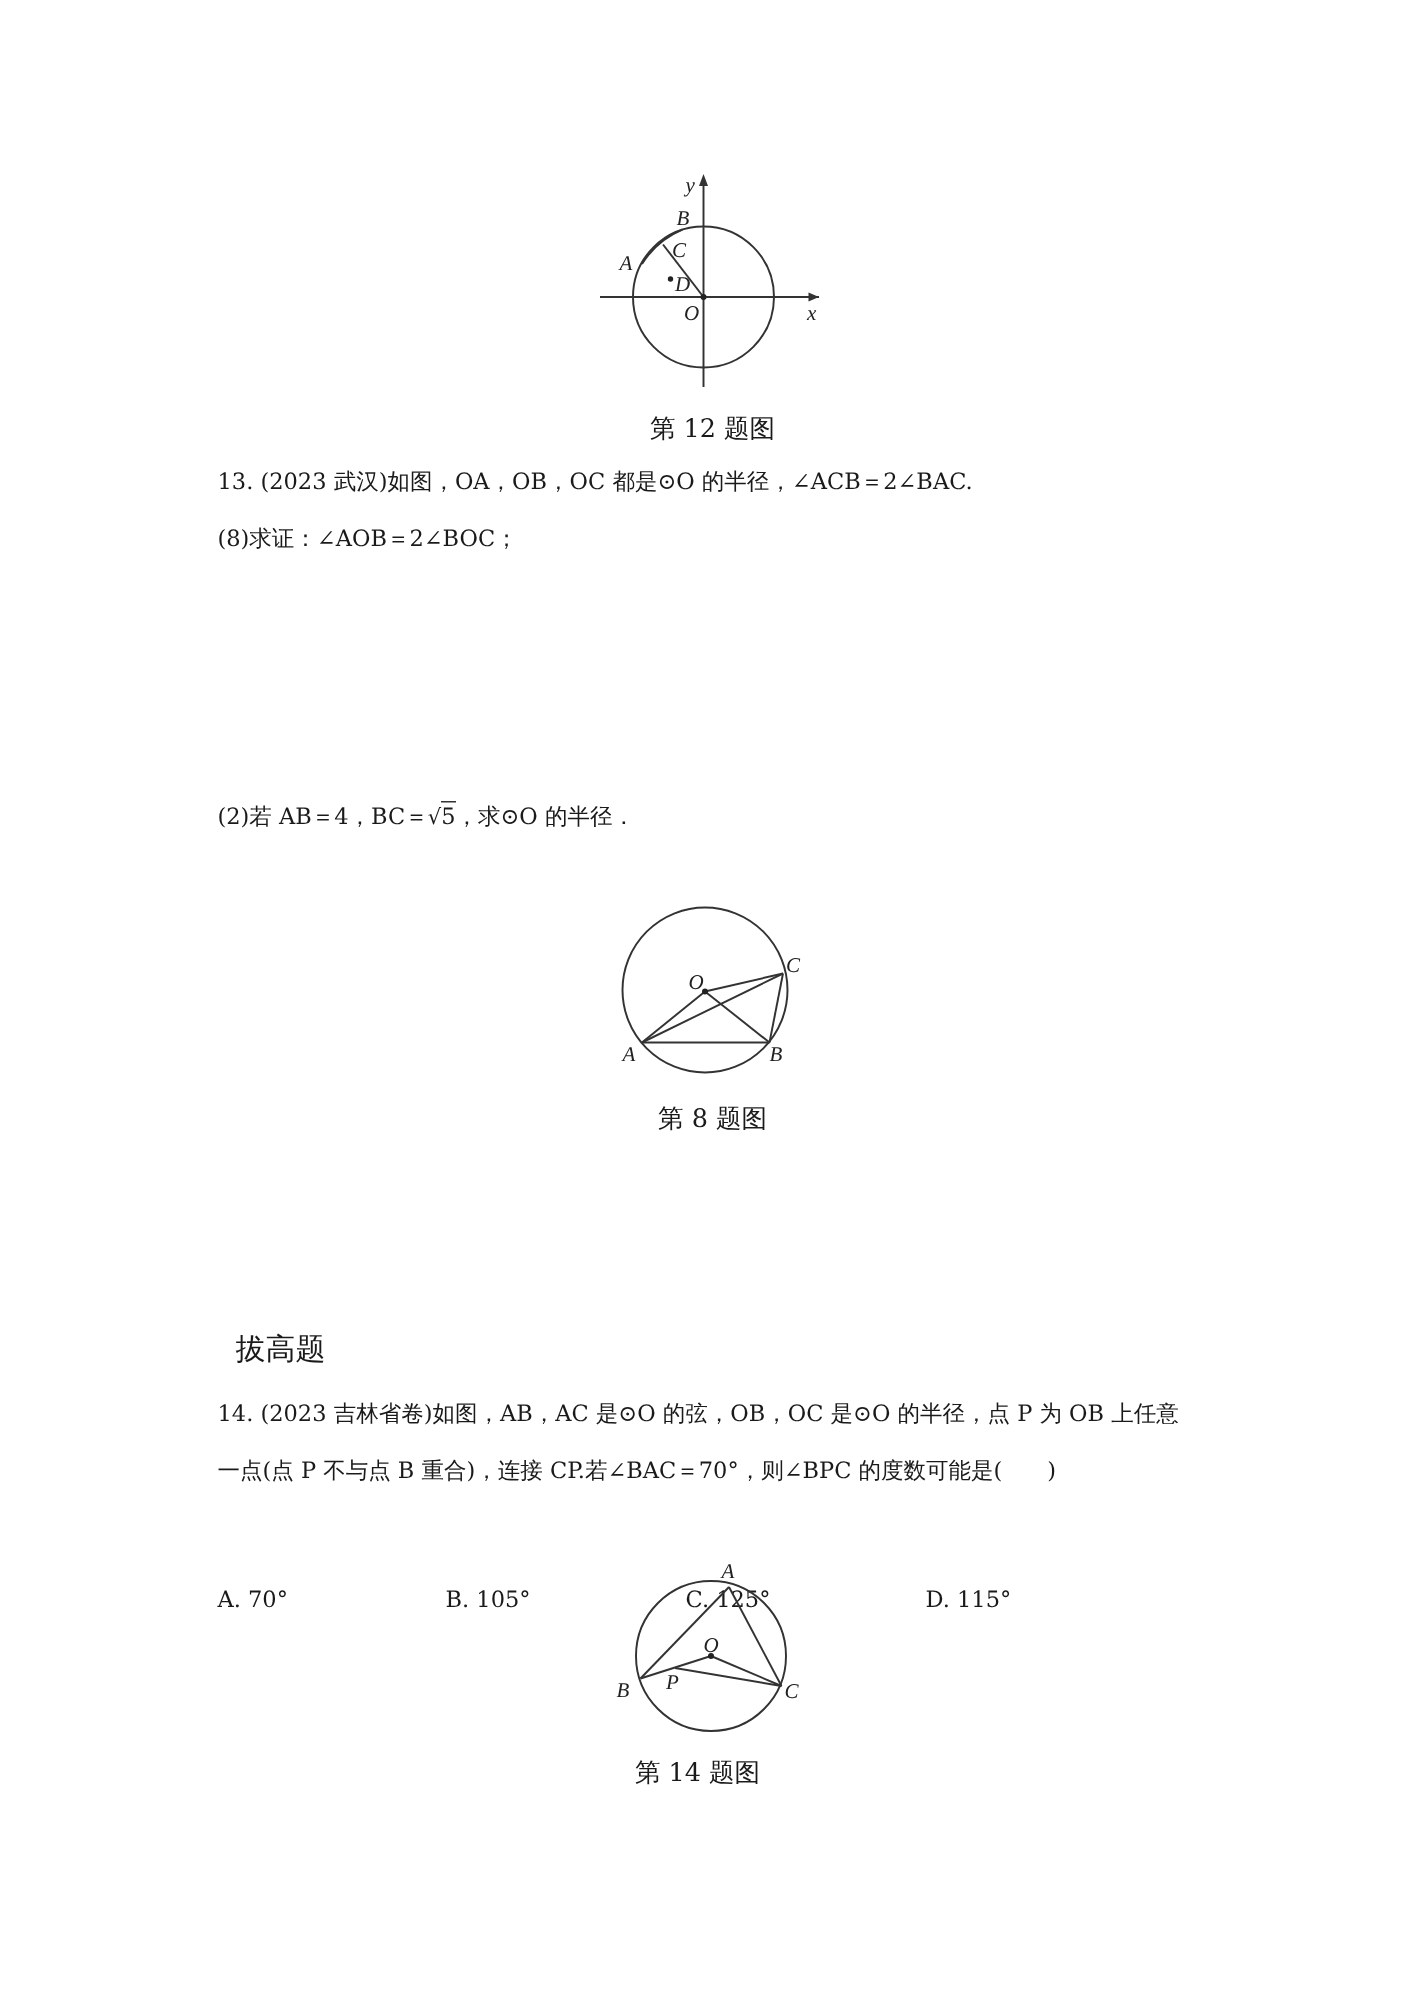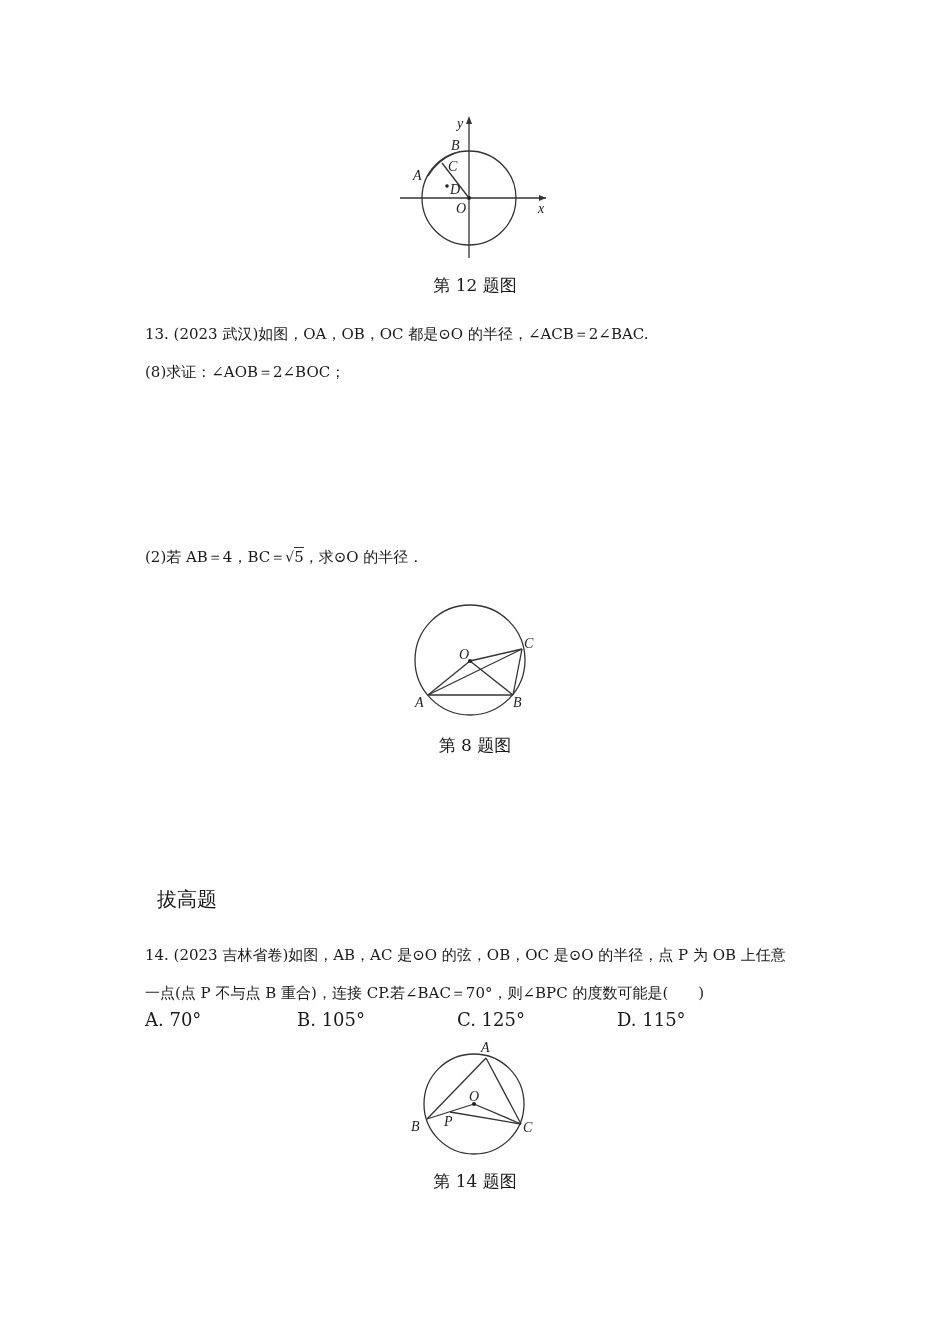--- a/index.html
+++ b/index.html
@@ -1,23 +1,23 @@
 <!DOCTYPE html>
 <html><head>
 <meta charset="utf-8">
 <style>
   html, body { margin:0; padding:0; background:#ffffff; }
   body { width:950px; height:1344px; position:relative; overflow:hidden;
          font-family:"DejaVu Serif","Liberation Serif",serif; color:#1a1a1a; }
   .abs { position:absolute; }
-  .line { position:absolute; left:145px; font-size:15px; white-space:nowrap;margin-top:13px; }
+  .line { position:absolute; left:145px; font-size:15px; white-space:nowrap; }
   .caption { position:absolute; font-size:17px; text-align:center; width:200px; }
   .heading { position:absolute; left:157px; font-size:20px; font-family:Liberation Serif, serif; font-weight:500; }
   svg text { font-family:"Liberation Serif","DejaVu Serif",serif; font-style:italic; font-size:14px; fill:#222; }
-  .opt { position:absolute; font-size:18px; }
+  .opt { position:absolute; font-size:15px;margin-top:48px; }
 </style>
 </head>
 <body>
 
 <svg class="abs" style="left:0;top:0" width="950" height="280" viewBox="0 0 950 280">
   <g stroke="#333" stroke-width="1.3" fill="none">
     <line x1="400" y1="198" x2="546" y2="198"></line>
     <line x1="469" y1="258" x2="469" y2="120"></line>
     <circle cx="469" cy="198" r="47"></circle>
     <line x1="469" y1="198" x2="442" y2="163"></line>
@@ -79,13 +79,13 @@
     <line x1="474" y1="1104" x2="521" y2="1124"></line>
     <line x1="450" y1="1112" x2="521" y2="1124"></line>
   </g>
   <circle cx="474" cy="1104" r="2" fill="#222"></circle>
   <text x="481" y="1052">A</text>
   <text x="469" y="1101">O</text>
   <text x="411" y="1131">B</text>
   <text x="444" y="1126">P</text>
   <text x="523" y="1132">C</text>
 </svg>
-<div class="caption" style="left:375px;top:1170px">第 14 题图</div>
+<div class="caption" style="left:365px;top:1170px">第 14 题图</div>
 
 </body></html>

